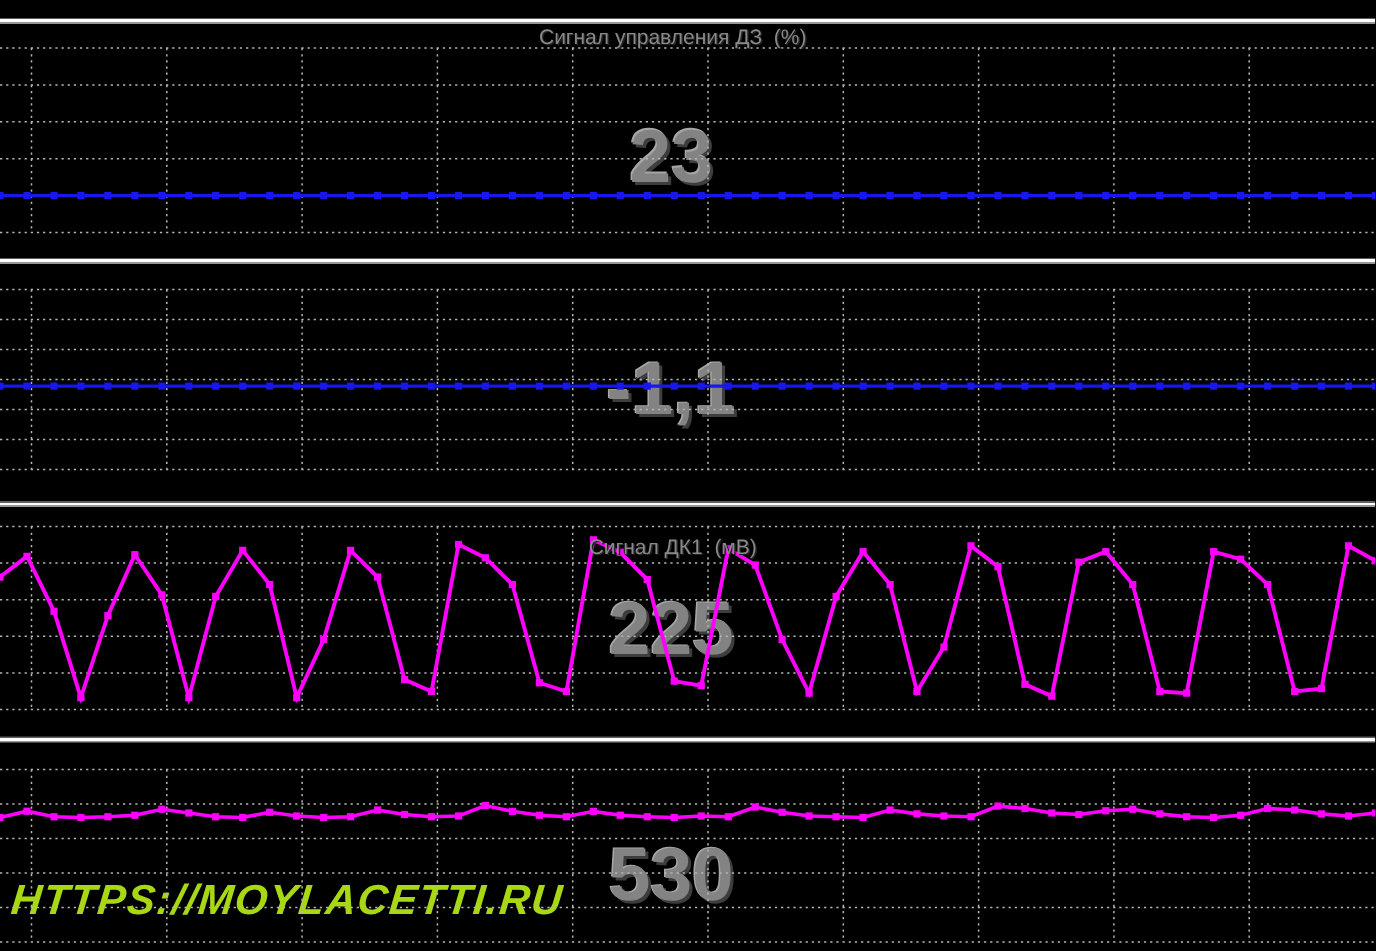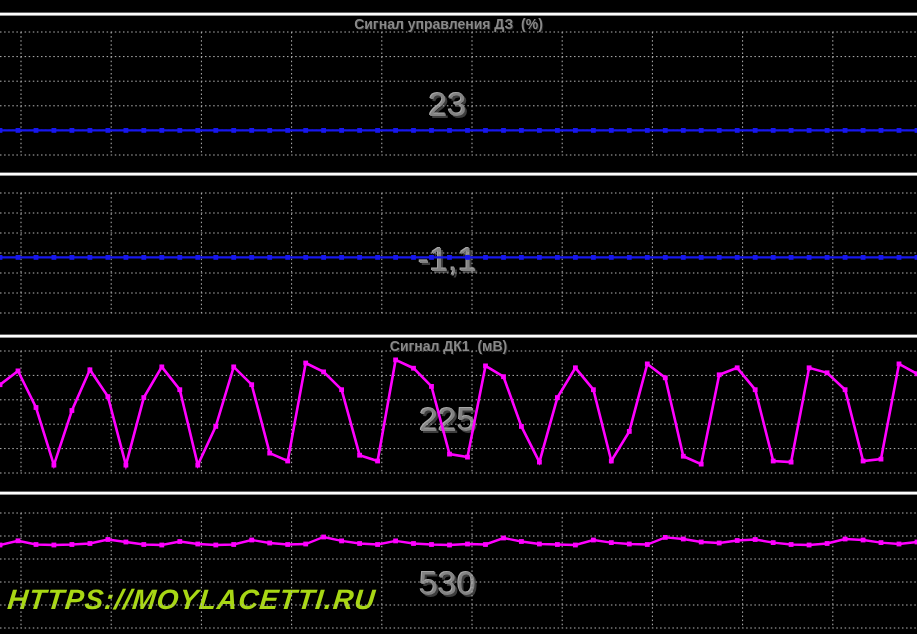--- a/index.html
+++ b/index.html
@@ -4,25 +4,25 @@
 <style>
   html,body{margin:0;padding:0;background:#000;}
   #screen{position:relative;width:917px;height:634px;background:#000;overflow:hidden;
           font-family:"Liberation Sans","DejaVu Sans",sans-serif;}
   #plots{position:absolute;left:0;top:0;z-index:2;pointer-events:none;}
   line.grid{stroke:#b4b4b4;stroke-width:1;stroke-dasharray:1.5 2.6;}
   .sep{position:absolute;left:0;width:917px;height:4px;z-index:3;
        background:linear-gradient(to bottom,#5f5f5f 0 25%,#fdfdfd 25% 72%,#969696 72% 100%);}
   #sep1{top:12px}#sep2{top:172px}#sep3{top:334px}#sep4{top:491px}
   .ctitle{position:absolute;left:0;right:20px;text-align:center;z-index:3;
-          font-size:14px;font-weight:bold;color:#898989;white-space:pre;
+          font-size:14px;font-weight:normal;color:#898989;white-space:pre;
           text-shadow:1px 1px 0 #222;}
-  #t1{top:16px}#t2{top:177px}#t3{top:338px}#t4{top:496px}
+  #t1{top:16px}#t2{top:177px}#t3{top:356px}#t4{top:496px}
   .bigval{position:absolute;left:0;right:22px;text-align:center;z-index:1;
-          font-size:34px;font-weight:normal;color:#838383;line-height:38px;white-space:pre;
+          font-size:50px;font-weight:bold;color:#838383;line-height:38px;white-space:pre;
           text-shadow:-1px -1px 0 #a6a6a6,2px 2px 0 #3d3d3d;}
   #v1{top:85px}#v2{top:240px}#v3{top:400px}#v4{top:564px}
   #watermark{position:absolute;left:6px;top:584px;z-index:1;
              font-size:28px;font-weight:bold;font-style:italic;letter-spacing:1px;
              color:#a8d714;transform:skewX(-6deg);transform-origin:left bottom;white-space:pre;}
 </style>
 </head>
 <body>
 
 <div id="screen">

